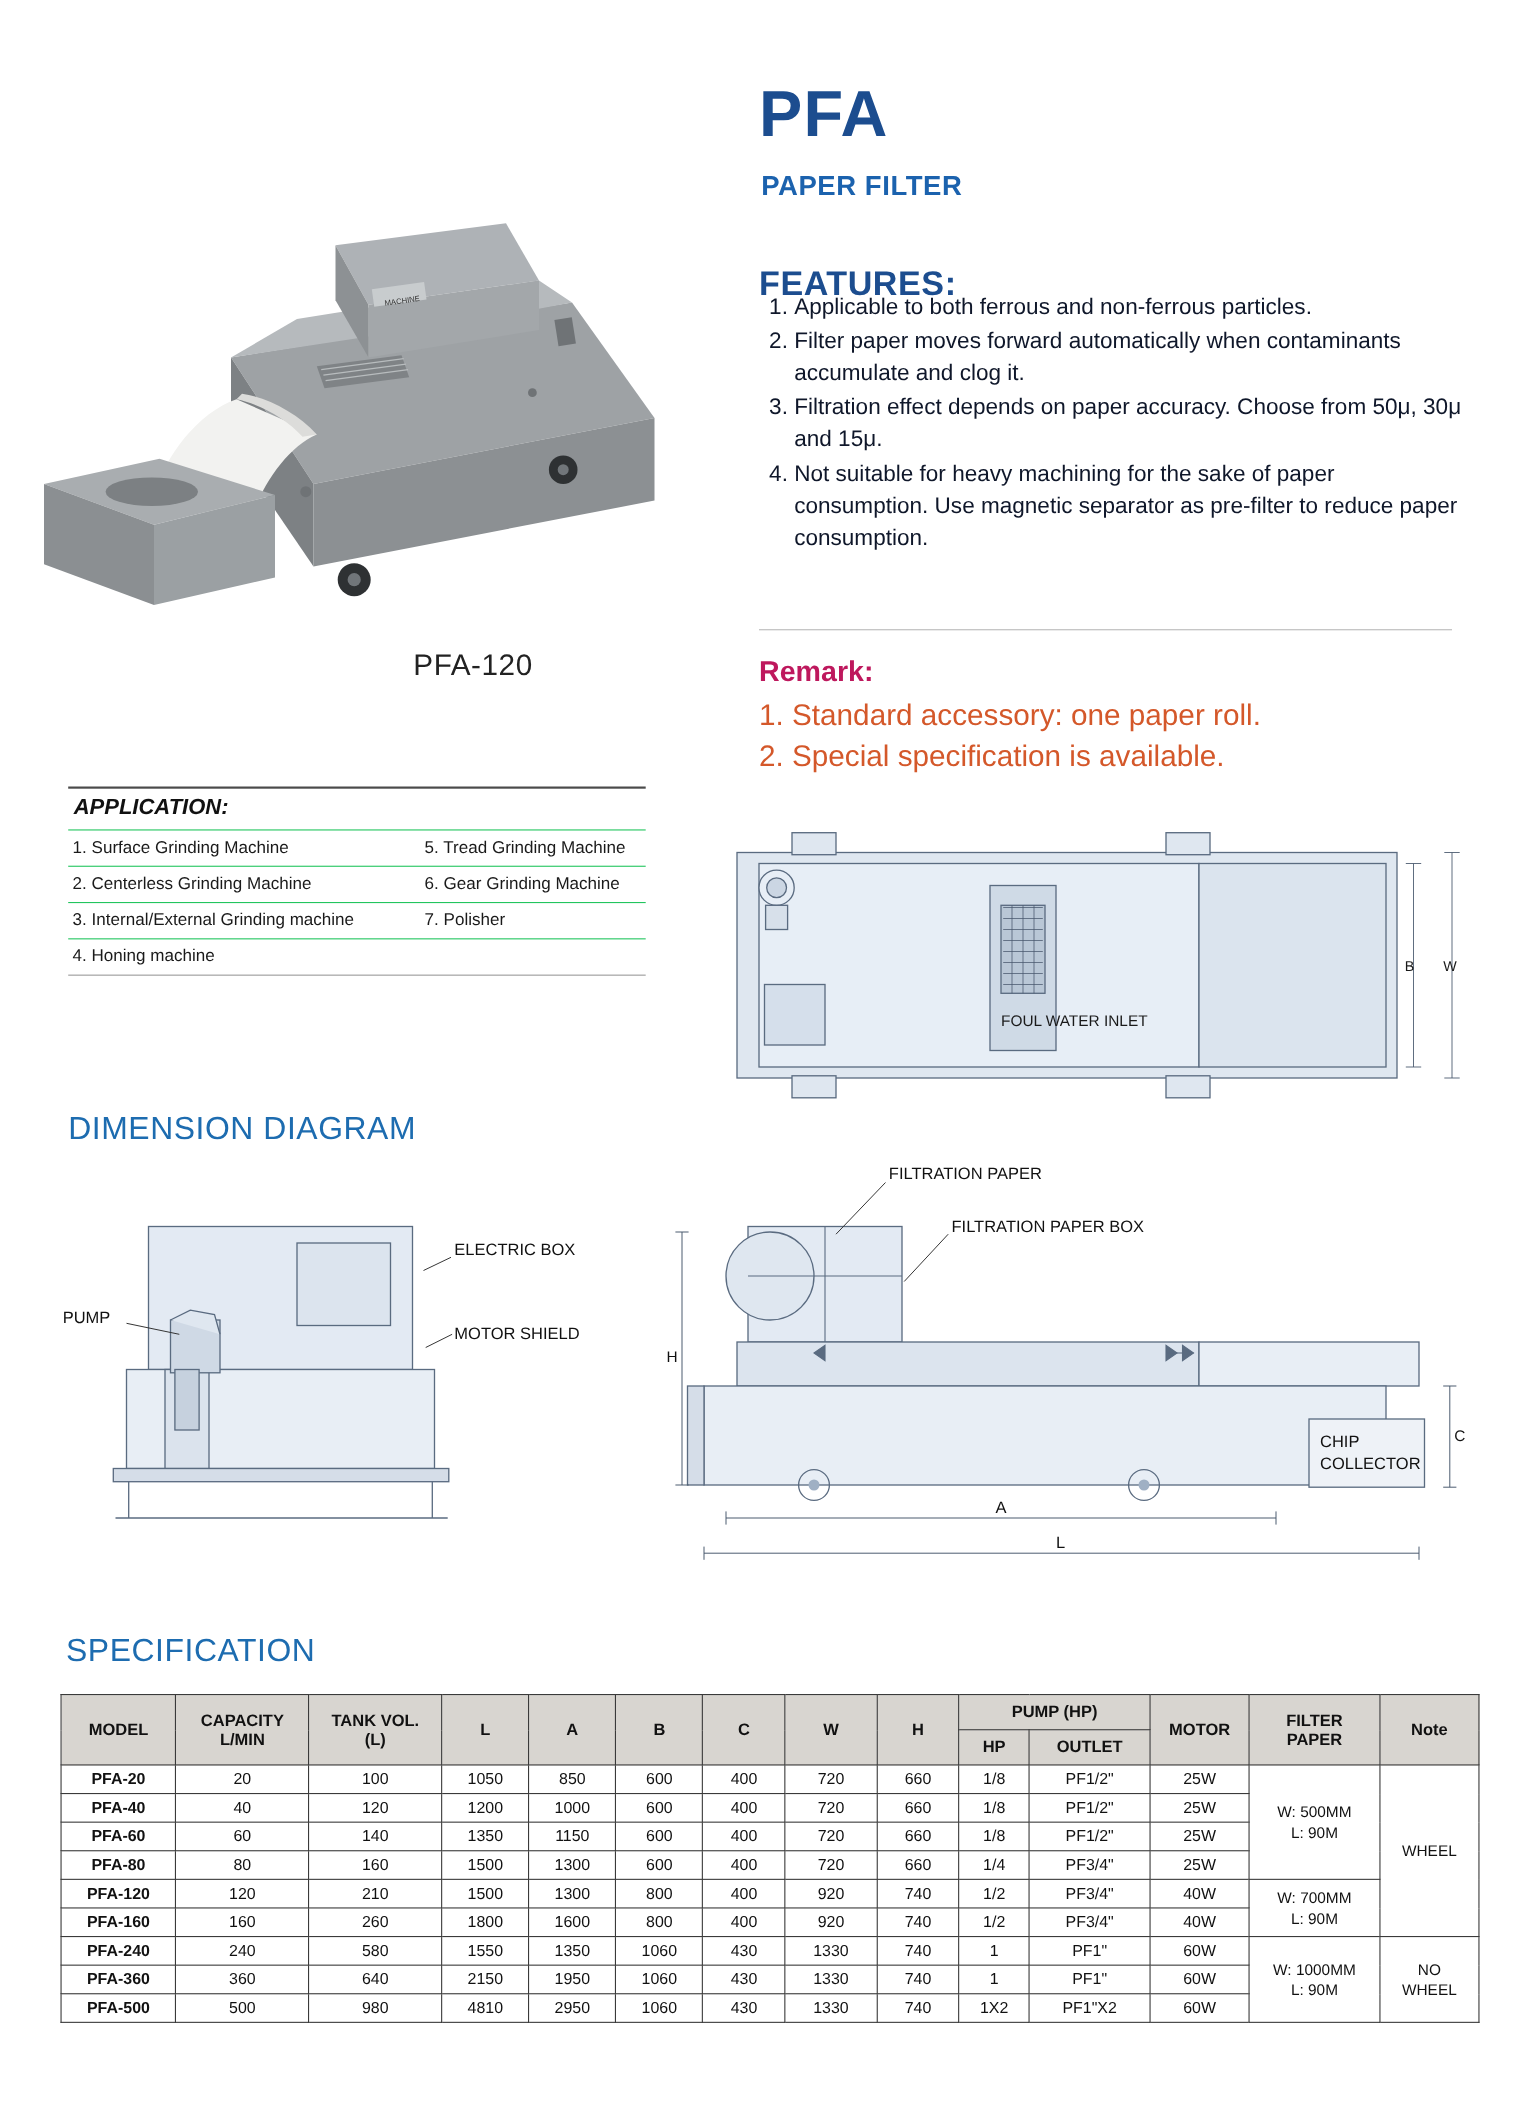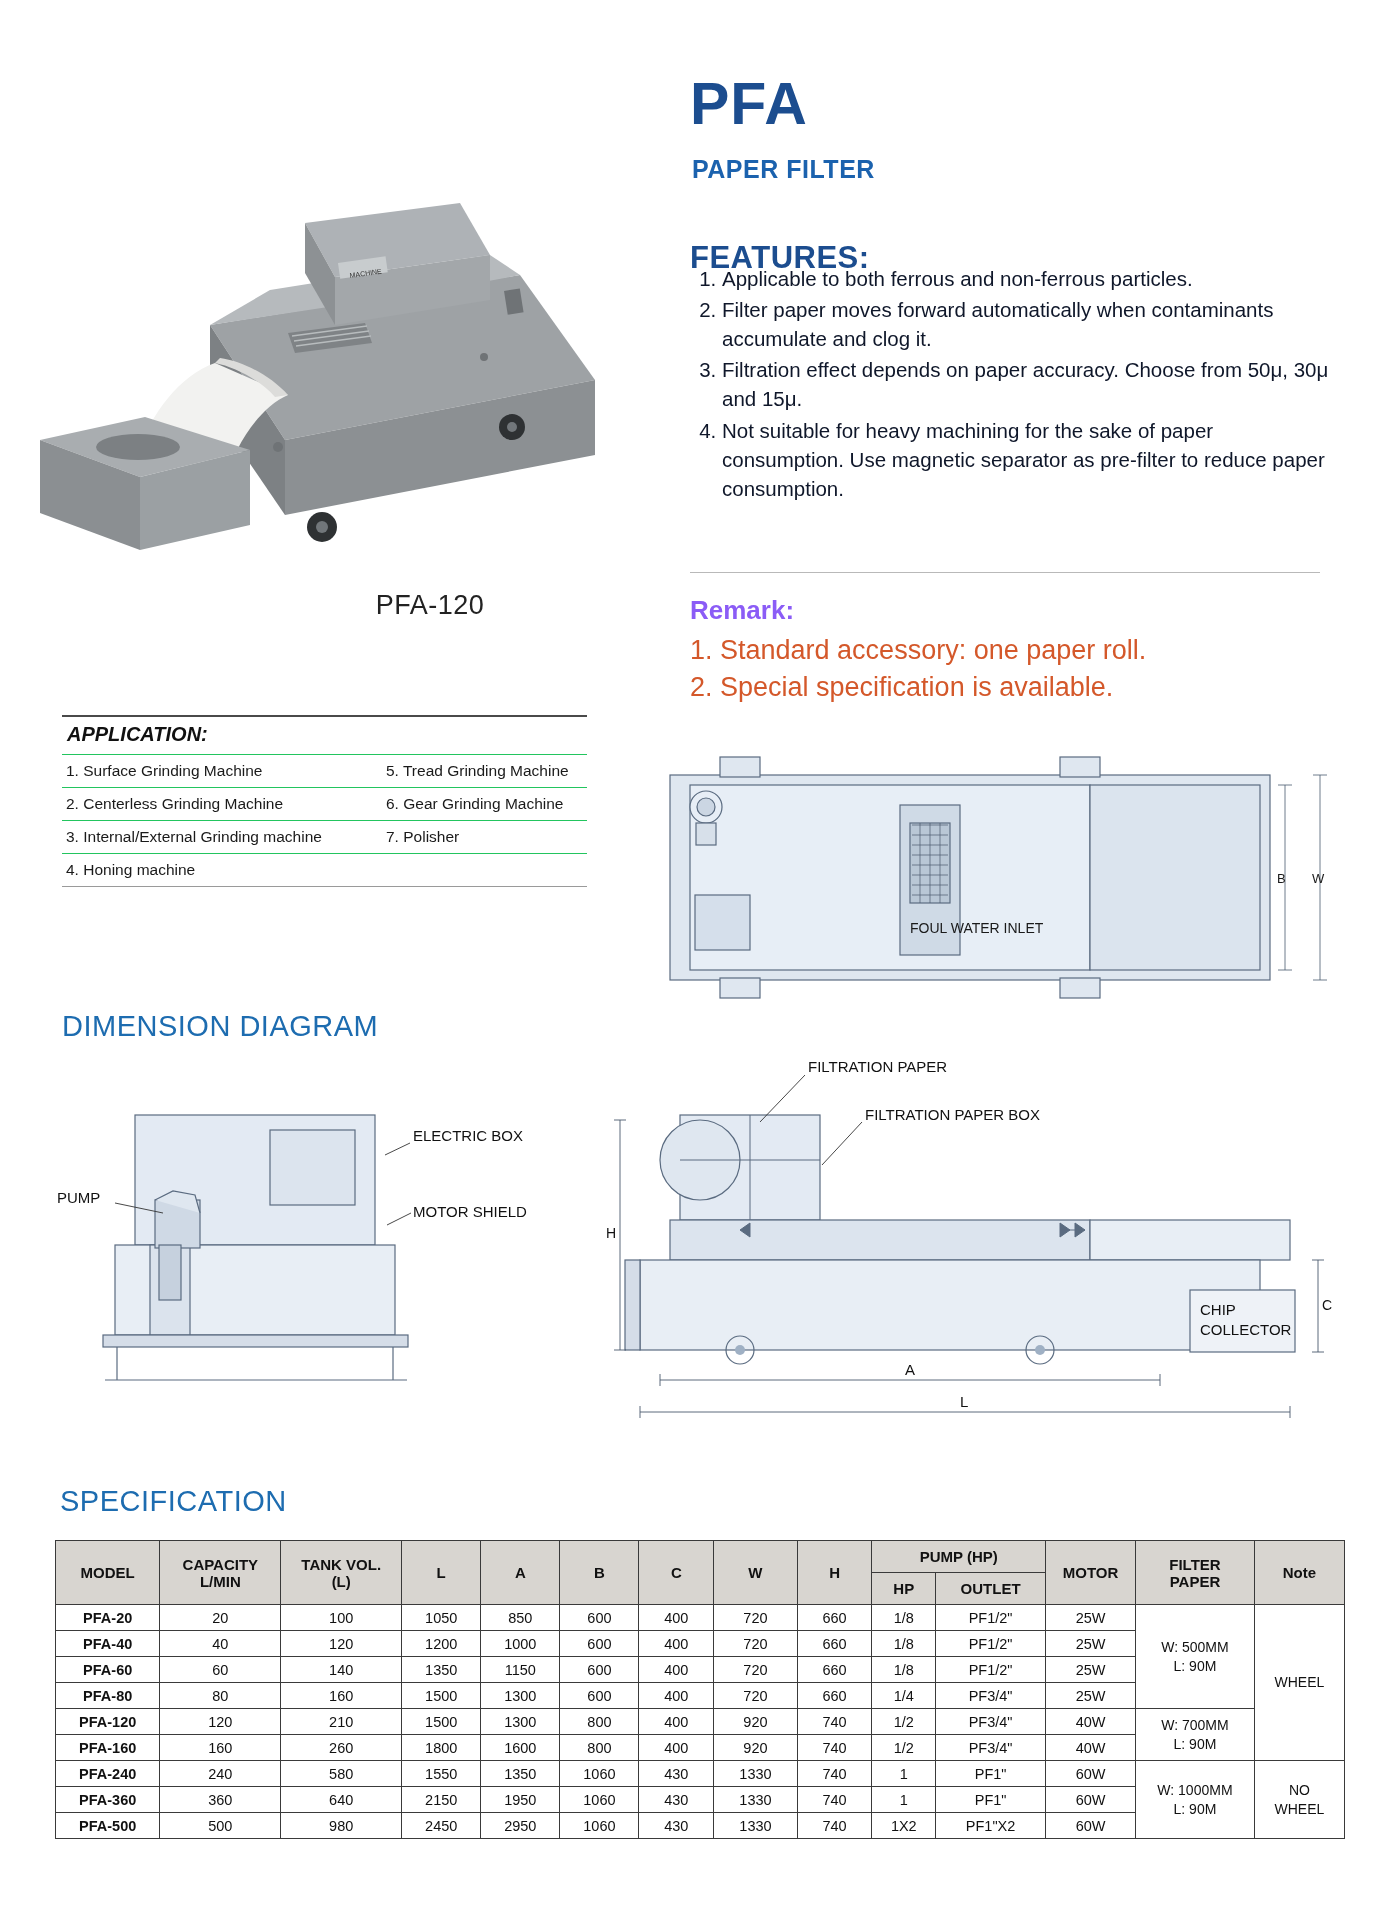--- a/index.html
+++ b/index.html
@@ -41,21 +41,21 @@
     font-size:20.5px; color:#0f172a; line-height:1.42;
   }
   .features ol { margin:0; padding-left:32px; }
   .features li { margin-bottom:2px; }
   .hr-thin {
     position:absolute; left:690px; top:572px; width:630px; height:1px;
     background:#b9b9b9;
   }
   .remark-h {
     position:absolute; left:690px; top:595px;
-    font-size:26px; color:#8b5cf6; font-weight:bold;
+    font-size:26px; color:#be185d; font-weight:bold;
   }
   .remark-list {
     position:absolute; left:690px; top:632px; width:620px;
     font-size:27px; color:#d4582a; line-height:1.38;
   }
 
   
   .app-box { position:absolute; left:62px; top:715px; width:525px; }
   .app-top-line { height:2px; background:#4a4a4a; }
   .app-title { font-size:20px; font-weight:bold; padding:6px 0 8px 5px; color:#111;font-style:italic; }
@@ -464,21 +464,21 @@
         <td>1330</td>
         <td>740</td>
         <td>1</td>
         <td>PF1"</td>
         <td>60W</td>
       </tr>
       <tr>
         <td class="model">PFA-500</td>
         <td>500</td>
         <td>980</td>
-        <td>2450</td>
+        <td>4810</td>
         <td>2950</td>
         <td>1060</td>
         <td>430</td>
         <td>1330</td>
         <td>740</td>
         <td>1X2</td>
         <td>PF1"X2</td>
         <td>60W</td>
       </tr>
     </tbody>

